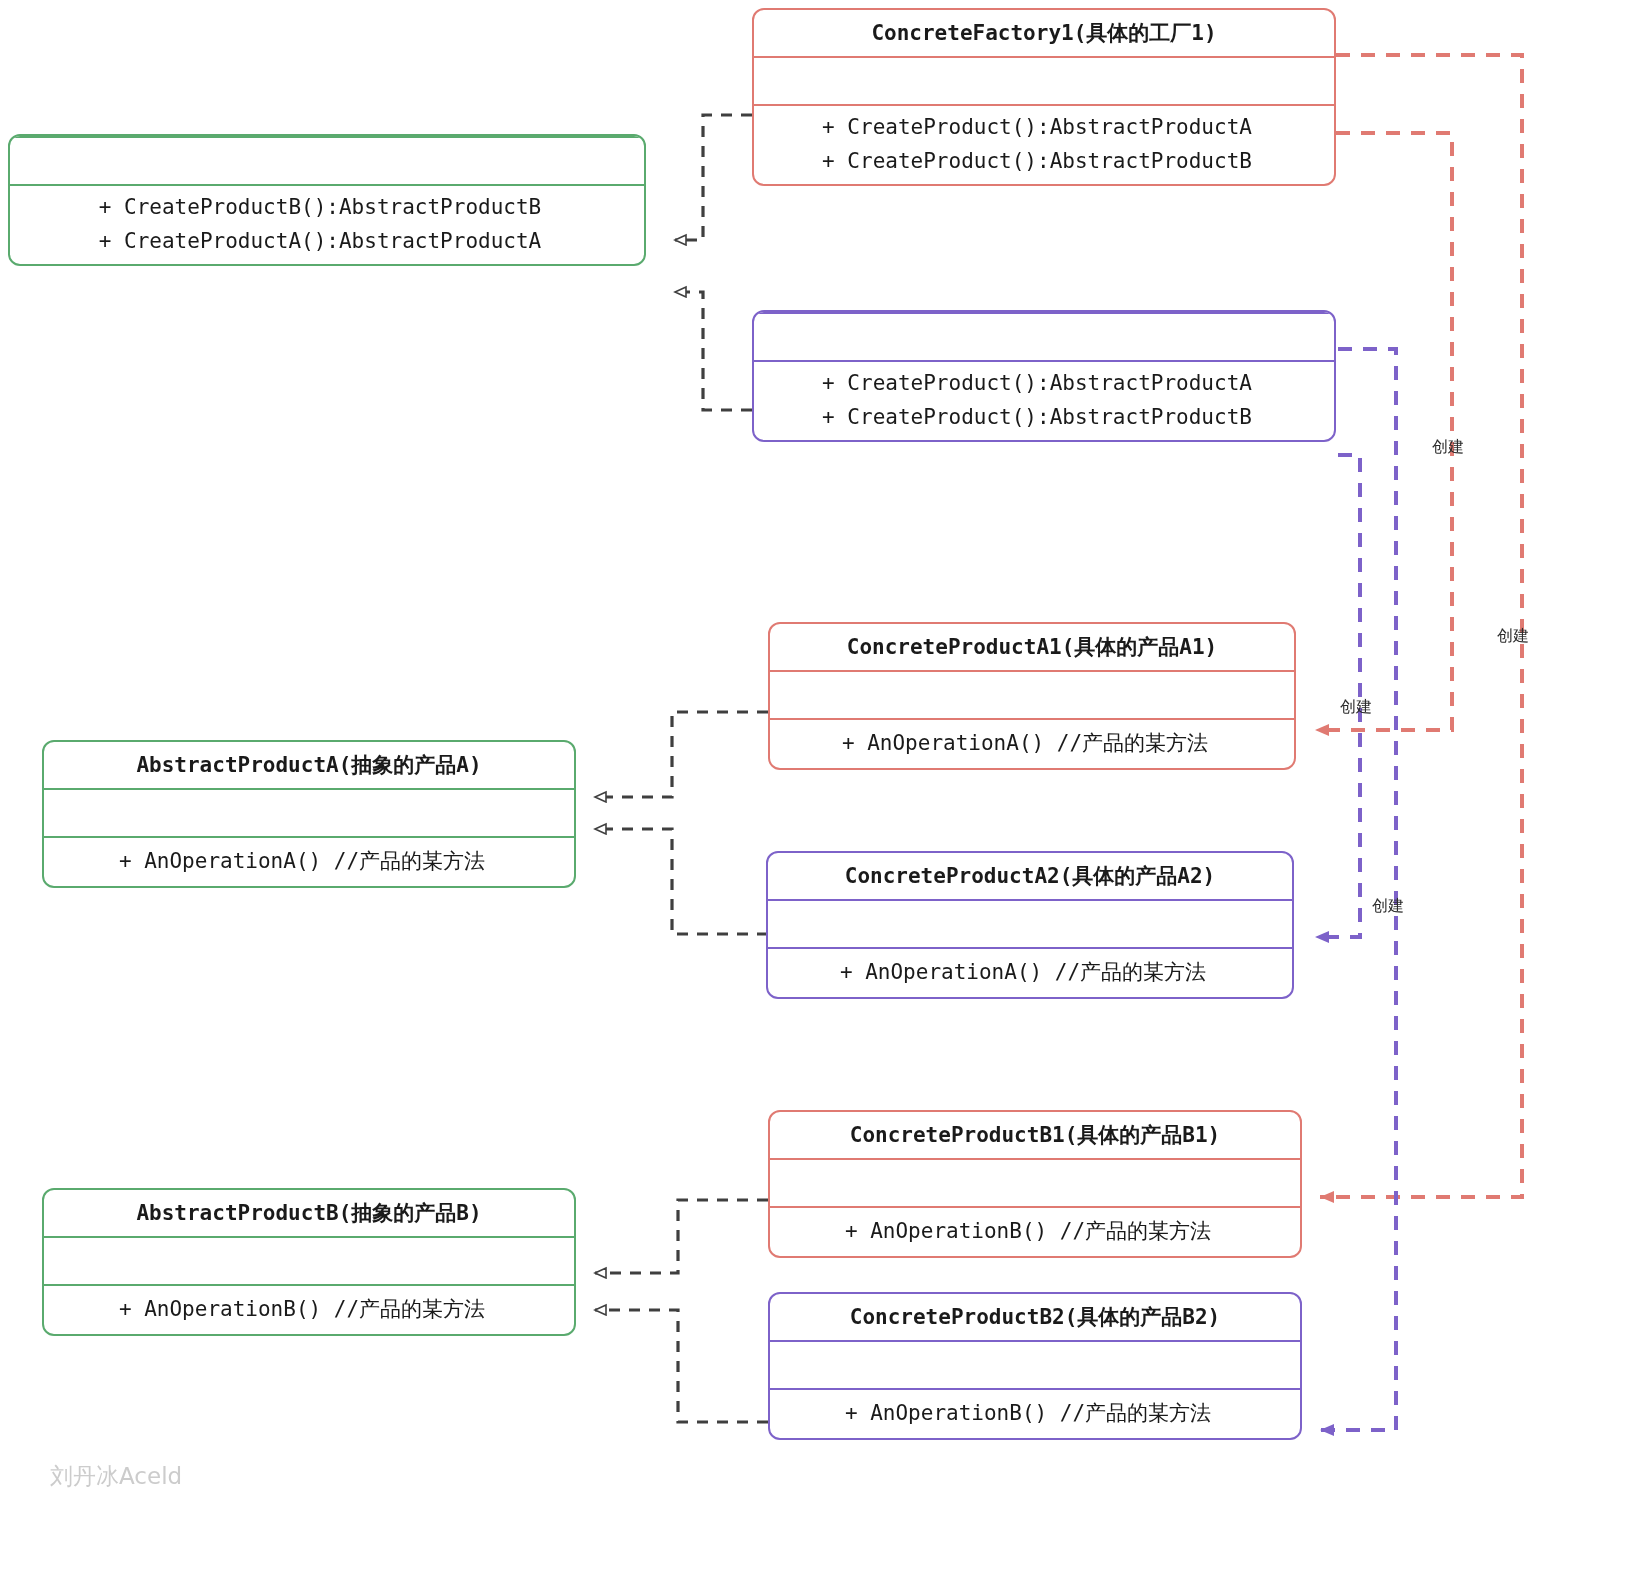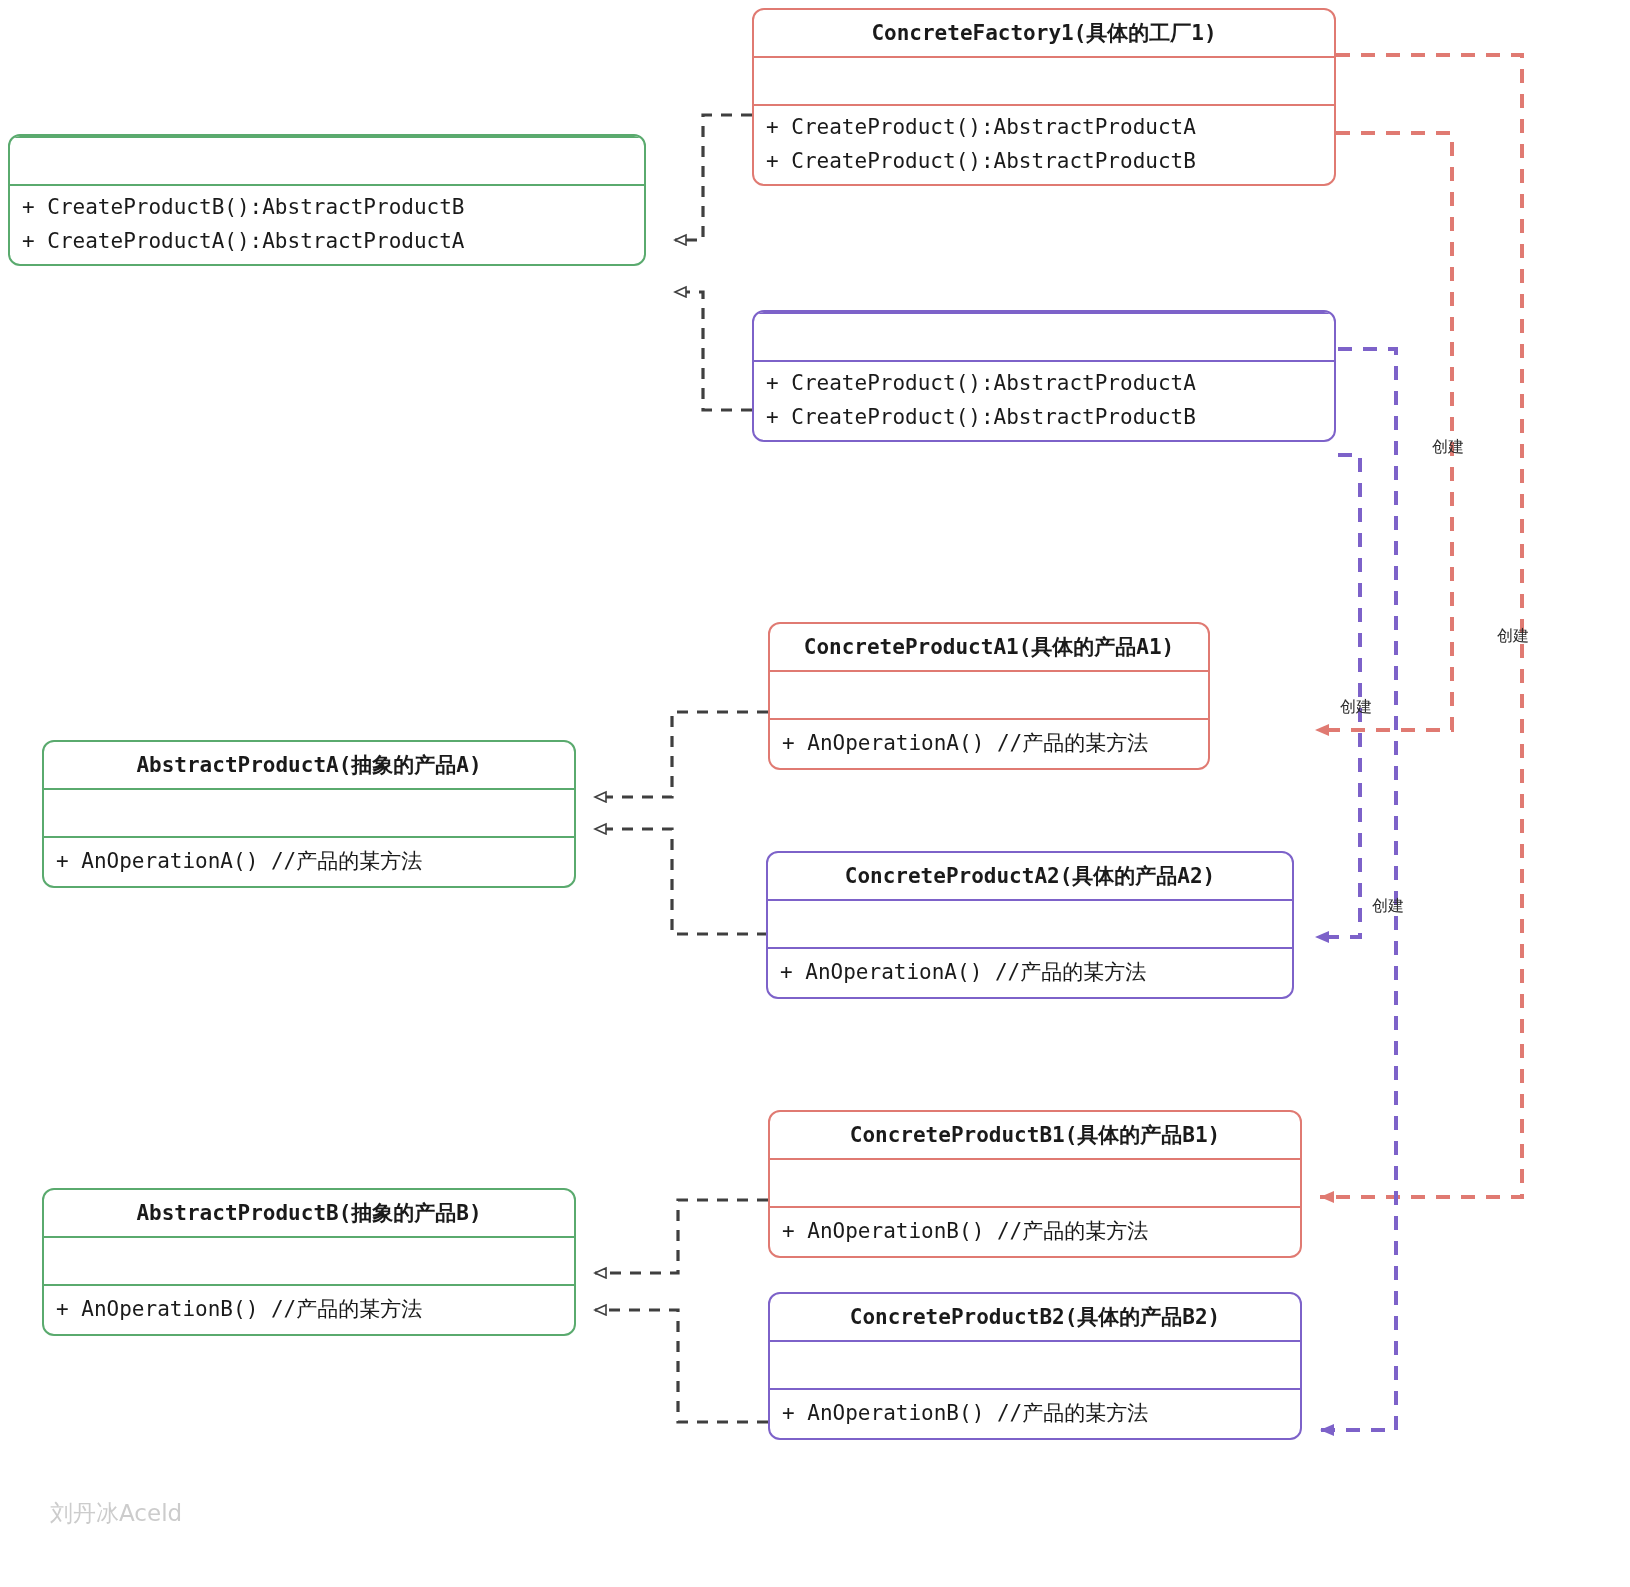--- a/index.html
+++ b/index.html
@@ -44,20 +44,21 @@
   }
   .uml-sep {
     height: 0;
     border-top: 2px solid #888;
   }
   .uml-attrs {
     min-height: 46px;
   }
   .uml-ops {
     padding: 4px 16px 6px 0;
+    text-align: center;
   }
   .uml-op {
     font-size: 21px;
     padding: 5px 10px 5px 12px;
     color: #1a1a1a;
     white-space: nowrap;
     font-family: "DejaVu Sans Mono", "Liberation Mono", monospace;
   }
   
   .green { border-color: #5aaa6e; }
@@ -156,21 +157,21 @@
   <div class="uml-box green" style="left:42px; top:740px; width:534px;">
     <div class="uml-title">AbstractProductA(抽象的产品A)</div>
     <div class="uml-sep"></div>
     <div class="uml-attrs"></div>
     <div class="uml-sep"></div>
     <div class="uml-ops">
       <div class="uml-op">+ AnOperationA() //产品的某方法</div>
     </div>
   </div>
 
-  <div class="uml-box red" style="left:768px; top:622px; width:442px;">
+  <div class="uml-box red" style="left:768px; top:622px; width:528px;">
     <div class="uml-title">ConcreteProductA1(具体的产品A1)</div>
     <div class="uml-sep"></div>
     <div class="uml-attrs"></div>
     <div class="uml-sep"></div>
     <div class="uml-ops">
       <div class="uml-op">+ AnOperationA() //产品的某方法</div>
     </div>
   </div>
 
   <div class="uml-box purple" style="left:766px; top:851px; width:528px;">
@@ -211,15 +212,15 @@
     <div class="uml-ops">
       <div class="uml-op">+ AnOperationB() //产品的某方法</div>
     </div>
   </div>
 
   <div class="edge-label" style="left:1432px; top:437px;">创建</div>
   <div class="edge-label" style="left:1497px; top:626px;">创建</div>
   <div class="edge-label" style="left:1340px; top:697px;">创建</div>
   <div class="edge-label" style="left:1372px; top:896px;">创建</div>
 
-  <div class="watermark" style="left:50px; top:1498px;">刘丹冰Aceld</div>
+  <div class="watermark" style="left:50px; top:1461px;">刘丹冰Aceld</div>
 
 </div>
 
 </body></html>

